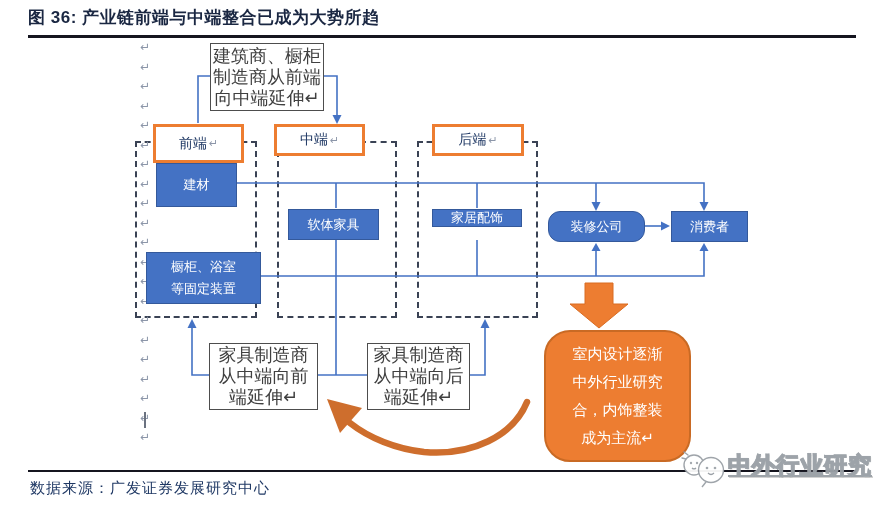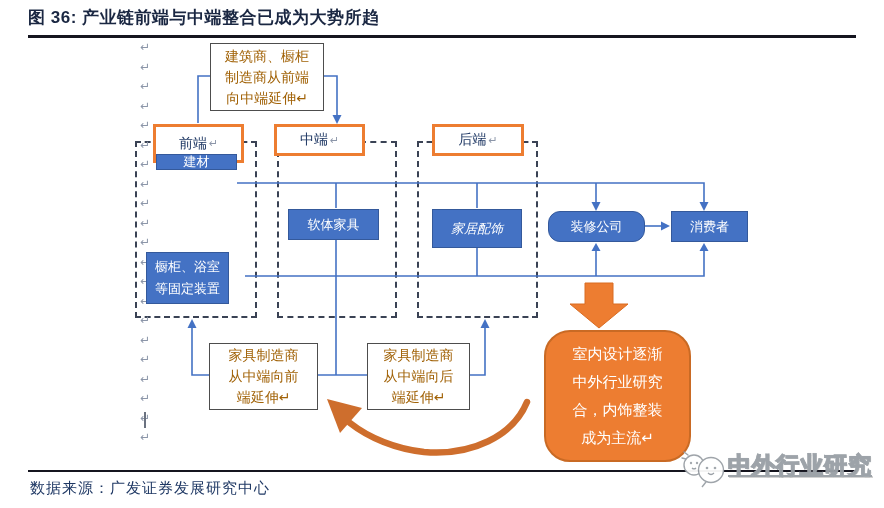--- a/index.html
+++ b/index.html
@@ -16,21 +16,21 @@
   .rule-bottom{top:470px;height:2px;}
   .source{left:30px;top:479px;font-size:15px;color:#1F3864;letter-spacing:1px;}
   
   .margin-marks{left:140px;top:38px;width:20px;font-size:12px;line-height:19.5px;color:#8C96A9;white-space:pre-line;z-index:2;}
   .stray-mark{left:221px;top:42px;font-size:12px;color:#8C96A9;z-index:2;}
   .cursor-tick{left:144px;top:412px;width:2px;height:16px;background:#6b7280;z-index:2;}
   
   .dash-box{border:2px dashed #3A4254;background:transparent;z-index:1;}
   
   .node{display:flex;align-items:center;justify-content:center;text-align:center;z-index:3;}
-  .white-note{background:#ffffff;border:1.2px solid #4d4d4d;color:#a16207;font-size:14px;line-height:21px;white-space:pre-line;}
+  .white-note{background:#ffffff;border:1.2px solid #4d4d4d;color:#404040;font-size:18px;line-height:21px;white-space:pre-line;}
   .stage{background:#ffffff;border:3px solid #ED7D31;color:#1F3864;font-size:14px;font-weight:500;}
   .stage .ret{color:#8C96A9;font-size:11px;margin-left:2px;}
   .blue-node{background:#4472C4;border:1px solid #34599B;color:#ffffff;font-size:13px;white-space:pre-line;line-height:22px;}
   .callout{background:#ED7D31;border:2px solid #C96A24;border-radius:26px;color:#ffffff;font-size:15px;line-height:28px;white-space:pre-line;z-index:3;}
   
   .wires{left:0;top:0;z-index:2;}
   
   .watermark{left:662px;top:436px;width:222px;height:60px;z-index:10;}
   .wm-text{position:absolute;left:66px;top:14px;font-size:23px;font-weight:bold;color:#ffffff;
     -webkit-text-stroke:1.1px #9AA0A6;
@@ -119,26 +119,26 @@
   </div>
   <div class="abs node stage" style="left:274px;top:124px;width:91px;height:32px;">
     <span>中端</span>
       <span class="ret">↵</span>
   </div>
   <div class="abs node stage" style="left:432px;top:124px;width:92px;height:32px;text-align:center;">
     <span>后端</span>
       <span class="ret">↵</span>
   </div>
 
-  <div class="abs node blue-node" style="left:156px;top:154px;width:81px;height:16px;text-align:center;">建材</div>
+  <div class="abs node blue-node" style="left:156px;top:163px;width:81px;height:44px;text-align:center;">建材</div>
   <div class="abs node blue-node" style="left:288px;top:209px;width:91px;height:31px;">软体家具</div>
-  <div class="abs node blue-node" style="left:432px;top:209px;width:90px;height:39px;font-style:italic;">家居配饰</div>
+  <div class="abs node blue-node" style="left:432px;top:209px;width:90px;height:18px;">家居配饰</div>
   <div class="abs node blue-node" style="left:548px;top:211px;width:97px;height:31px;border-radius:12px;">装修公司</div>
   <div class="abs node blue-node" style="left:671px;top:211px;width:77px;height:31px;">消费者</div>
-  <div class="abs node blue-node" style="left:146px;top:252px;width:83px;height:52px;">橱柜、浴室
+  <div class="abs node blue-node" style="left:146px;top:252px;width:115px;height:52px;">橱柜、浴室
 等固定装置</div>
 
   <div class="abs node white-note" style="left:209px;top:343px;width:109px;height:67px;">家具制造商
 从中端向前
 端延伸↵</div>
   <div class="abs node white-note" style="left:367px;top:343px;width:103px;height:67px;">家具制造商
 从中端向后
 端延伸↵</div>
 
   <div class="abs node callout" style="left:544px;top:330px;width:147px;height:132px;">室内设计逐渐

